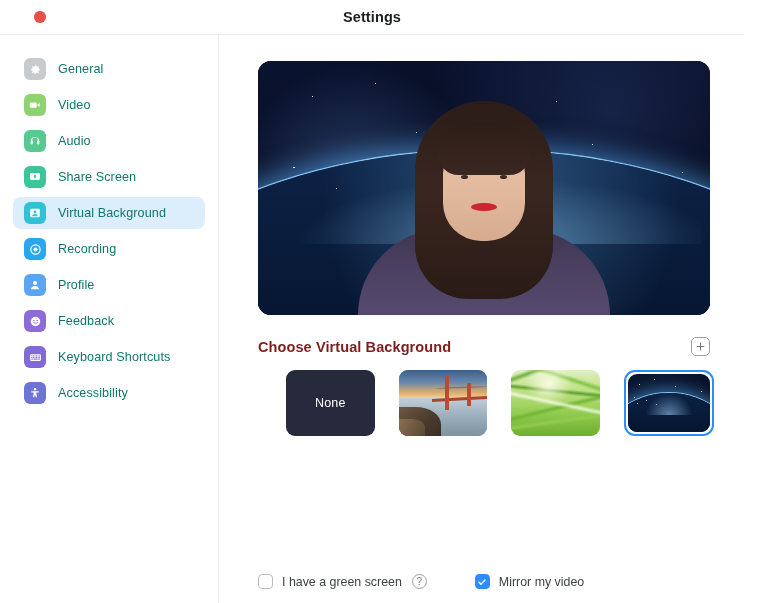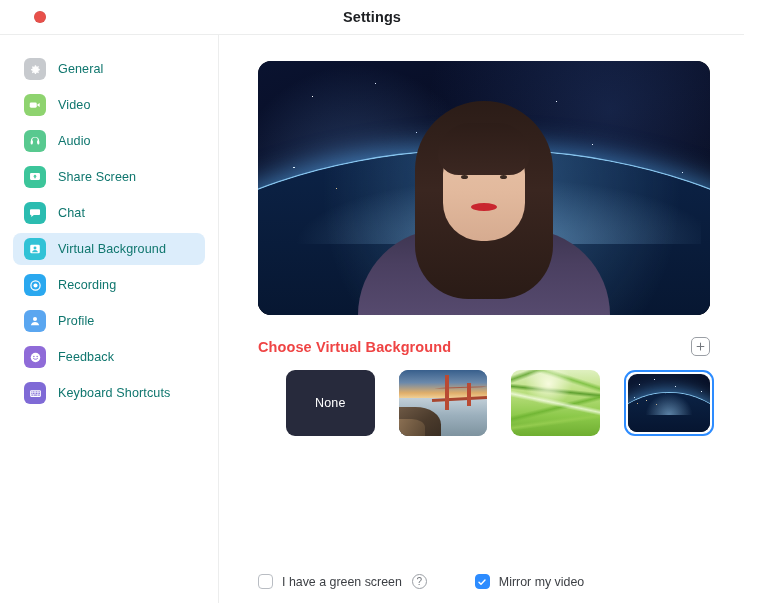--- a/index.html
+++ b/index.html
@@ -267,21 +267,21 @@
   .section-row {
     display: flex;
     align-items: center;
     justify-content: space-between;
     margin-top: 22px;
     width: 452px;
   }
   .section-title {
     font-size: 14.5px;
     font-weight: bold;
-    color: #ef4444;
+    color: #7f1d1d;
     letter-spacing: .1px;
   }
   .add-btn {
     width: 19px;
     height: 19px;
     border: 1px solid #9b9fa5;
     border-radius: 5px;
     display: flex;
     align-items: center;
     justify-content: center;
@@ -486,28 +486,20 @@
       <div class="nav-item">
         <span class="nav-icon" style="background:#3cc59a">
           <svg width="14" height="14" viewBox="0 0 24 24">
               <rect x="3.5" y="5" width="17" height="12" rx="2" fill="#ffffff"></rect>
               <path d="M12 7.6l3.2 3.4h-2v3.2h-2.4V11h-2z" fill="#3cc59a"></path>
             </svg>
         </span>
         <span class="nav-label">Share Screen</span>
       </div>
 
-      <div class="nav-item">
-        <span class="nav-icon" style="background:#2bbcb0">
-          <svg width="14" height="14" viewBox="0 0 24 24">
-              <path d="M5 5.5h14a1.6 1.6 0 0 1 1.6 1.6v6.8A1.6 1.6 0 0 1 19 15.5H10l-4.4 3.4V15.5H5a1.6 1.6 0 0 1-1.6-1.6V7.1A1.6 1.6 0 0 1 5 5.5z" fill="#ffffff"></path>
-            </svg>
-        </span>
-        <span class="nav-label">Chat</span>
-      </div>
 
       <div class="nav-item active">
         <span class="nav-icon" style="background:#31c2d6">
           <svg width="14" height="14" viewBox="0 0 24 24">
               <rect x="3.8" y="4.6" width="16.4" height="14.8" rx="2.4" fill="#ffffff"></rect>
               <circle cx="12" cy="10.4" r="2.5" fill="#31c2d6"></circle>
               <path d="M7 17.6c.7-2.6 2.6-3.9 5-3.9s4.3 1.3 5 3.9z" fill="#31c2d6"></path>
             </svg>
         </span>
         <span class="nav-label">Virtual Background</span>
@@ -565,20 +557,29 @@
                 <rect x="17.6" y="11.1" width="1.4" height="1.6"></rect>
                 <rect x="5.3" y="13.7" width="2.6" height="1.7"></rect>
                 <rect x="8.7" y="13.7" width="6.6" height="1.7"></rect>
                 <rect x="16.1" y="13.7" width="2.9" height="1.7"></rect>
               </g>
             </svg>
         </span>
         <span class="nav-label">Keyboard Shortcuts</span>
       </div>
 
+      <div class="nav-item">
+        <span class="nav-icon" style="background:#6f74d4">
+          <svg width="14" height="14" viewBox="0 0 24 24">
+              <circle cx="12" cy="5.6" r="2.1" fill="#ffffff"></circle>
+              <path d="M5.6 9.2h12.8v1.9H14l1.6 8.1h-2.1L12 14.6l-1.5 4.6H8.4L10 11.1H5.6z" fill="#ffffff"></path>
+            </svg>
+        </span>
+        <span class="nav-label">Accessibility</span>
+      </div>
 
     </nav>
 
     <section class="main">
 
       <div class="preview">
         <div class="space"></div>
         <div class="stars"></div>
         <div class="earth"></div>
         <div class="citylights"></div>

